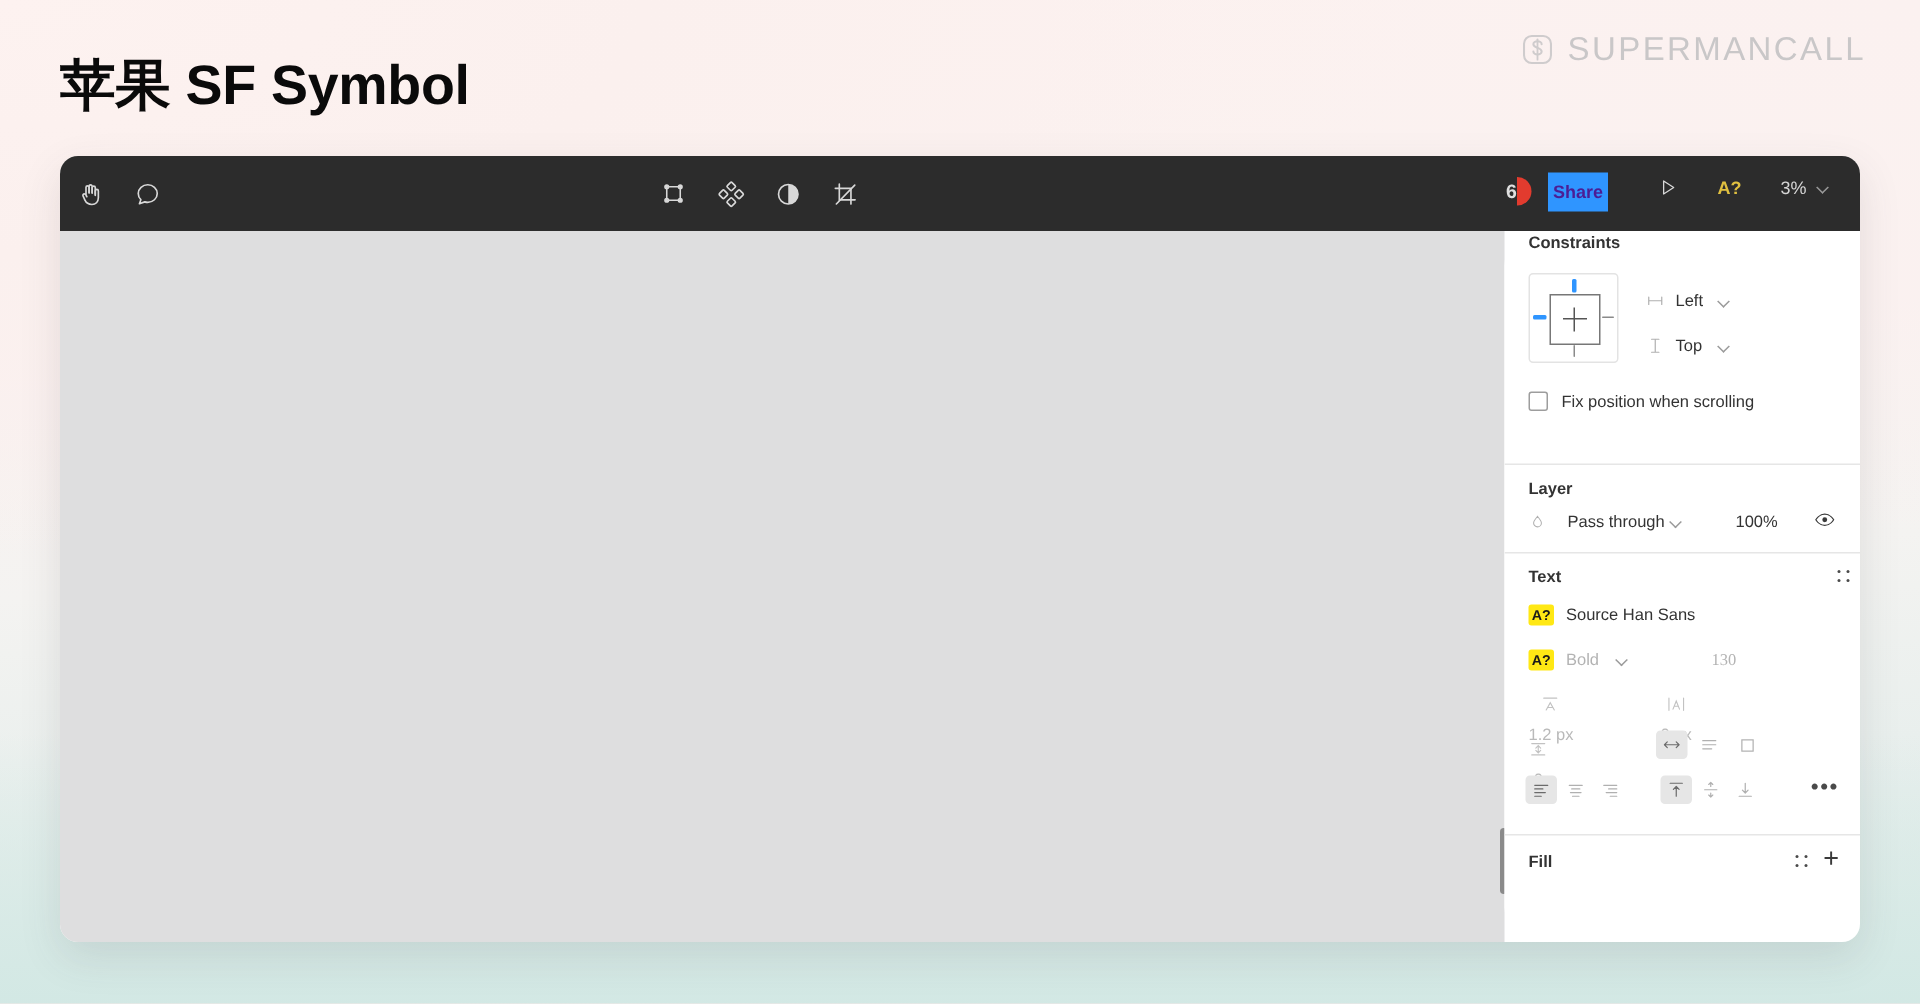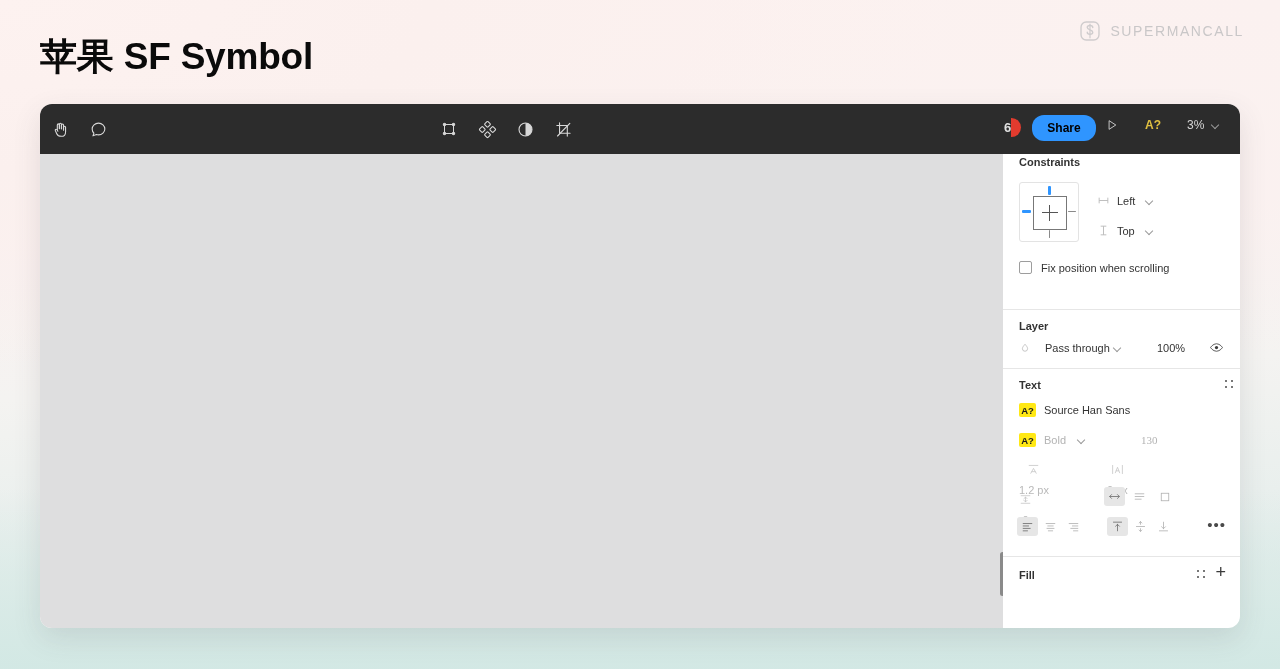--- a/index.html
+++ b/index.html
@@ -54,21 +54,21 @@
     display: flex;
     align-items: center;
     gap: 9px;
   }
   #brand-logo {
     width: 22px;
     height: 22px;
     display: block;
   }
   #brand-name {
-    font-size: 14px;
+    font-size: 22px;
     letter-spacing: 1.6px;
     color: #c9c7c8;
     font-weight: normal;
   }
 
   
   #app-window {
     position: absolute;
     left: 40px;
     top: 104px;
@@ -97,25 +97,25 @@
     align-items: center;
     justify-content: center;
     cursor: pointer;
   }
   .tb-icon svg { display: block; }
 
   #share-btn {
     position: absolute;
     top: 11px;
     left: 992px;
-    width: 64px;
+    width: 40px;
     height: 26px;
     background: #2f95ff;
-    border-radius: 12px;
-    color: #000000;
+    border-radius: 0;
+    color: #4c1d95;
     font-size: 12px;
     font-weight: bold;
     display: flex;
     align-items: center;
     justify-content: center;
     cursor: pointer;
     border: none;
     font-family: "Liberation Sans", sans-serif;
   }
   #avatar {

